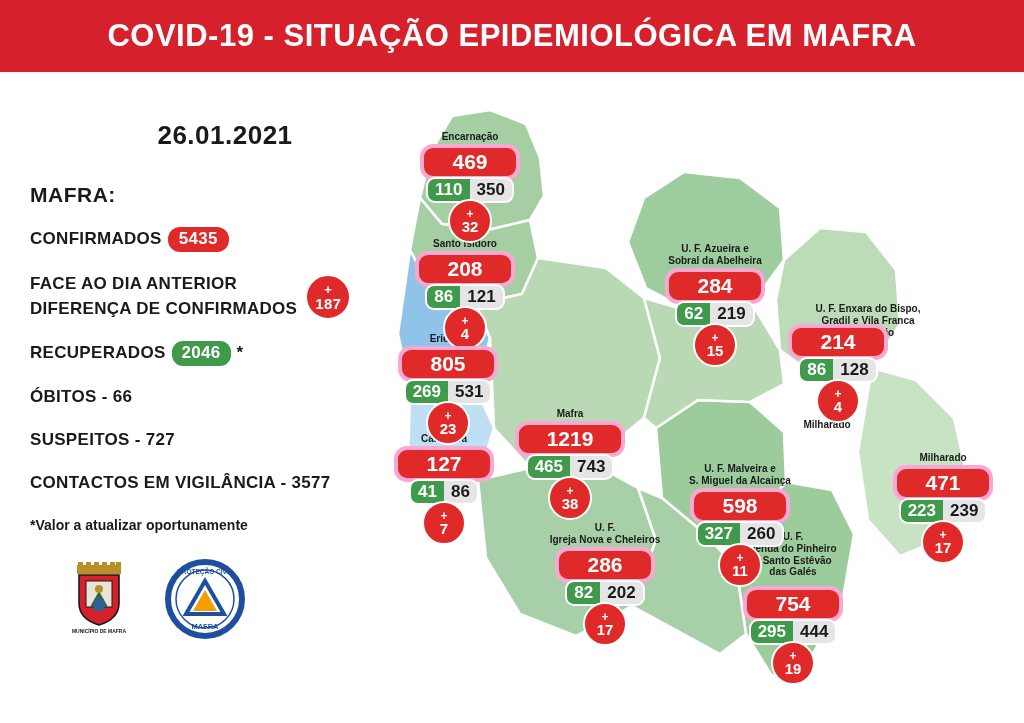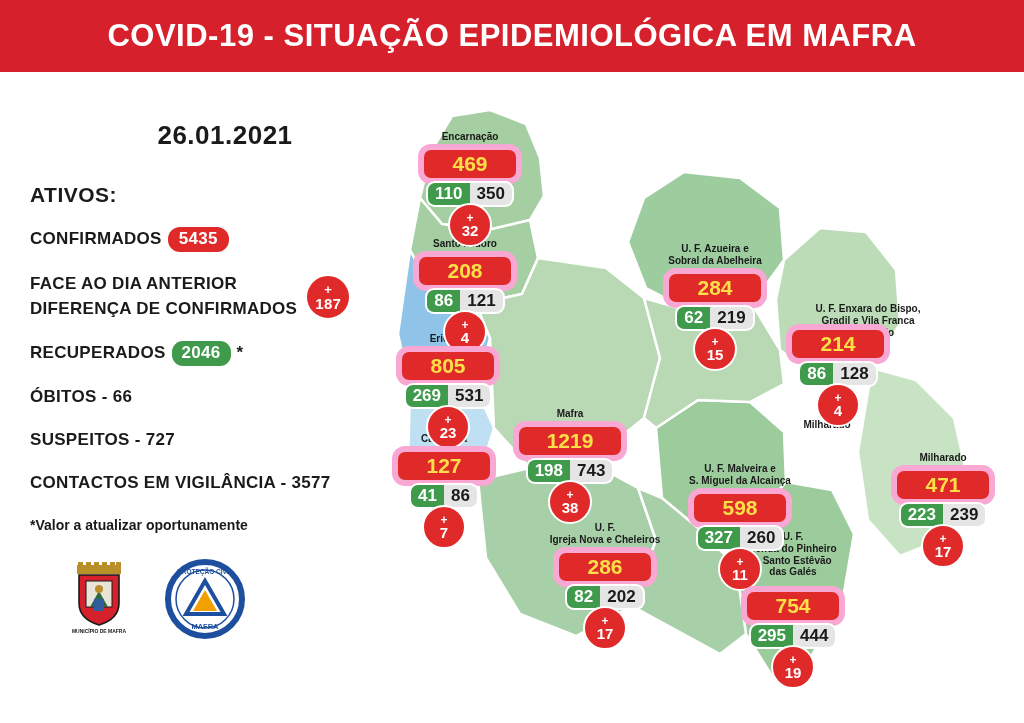--- a/index.html
+++ b/index.html
@@ -167,28 +167,28 @@
   }
 
   .marker { position: absolute; transform: translateX(-50%); width: 0; }
   .marker-inner {
     display: flex;
     flex-direction: column;
     align-items: center;
   }
   .total-pill {
     background: #e02a2a;
-    color: #fde047;
+    color: #ffffff;
     font-weight: bold;
     border-radius: 13px;
     padding: 1px 28px;
     font-size: 21px;
     line-height: 1.25;
     white-space: nowrap;
-    border: 6px solid #f9a8d4;
+    border: 4px solid #f9a8d4;
   }
   .rec-act-row {
     display: flex;
     margin-top: -3px;
     white-space: nowrap;
   }
   .rec {
     background: #3f9a4b;
     color: #ffffff;
     font-weight: bold;
@@ -232,21 +232,21 @@
 <body>
 
 <div class="header">
   <div class="header-title">COVID-19 - SITUAÇÃO EPIDEMIOLÓGICA EM MAFRA</div>
 </div>
 
 <div class="left-panel">
 
   <div class="date">26.01.2021</div>
 
-  <div class="totais-label">ATIVOS:</div>
+  <div class="totais-label">MAFRA:</div>
 
   <div class="stat-row">
     <span class="txt">CONFIRMADOS</span>
     <span class="pill-red">5435</span>
   </div>
 
   <div class="diff-block">
     <div class="diff-text">
       <div>FACE AO DIA ANTERIOR</div>
       <div>DIFERENÇA DE CONFIRMADOS</div>
@@ -405,21 +405,21 @@
         <span class="sign">+</span>
         <span class="num">7</span>
       </div>
     </div>
   </div>
 
   <div class="marker" style="left:190px; top:333px;">
     <div class="marker-inner">
       <div class="total-pill">1219</div>
       <div class="rec-act-row">
-        <div class="rec">198</div>
+        <div class="rec">465</div>
         <div class="act">743</div>
       </div>
       <div class="circ">
         <span class="sign">+</span>
         <span class="num">38</span>
       </div>
     </div>
   </div>
 
   <div class="marker" style="left:225px; top:459px;">

